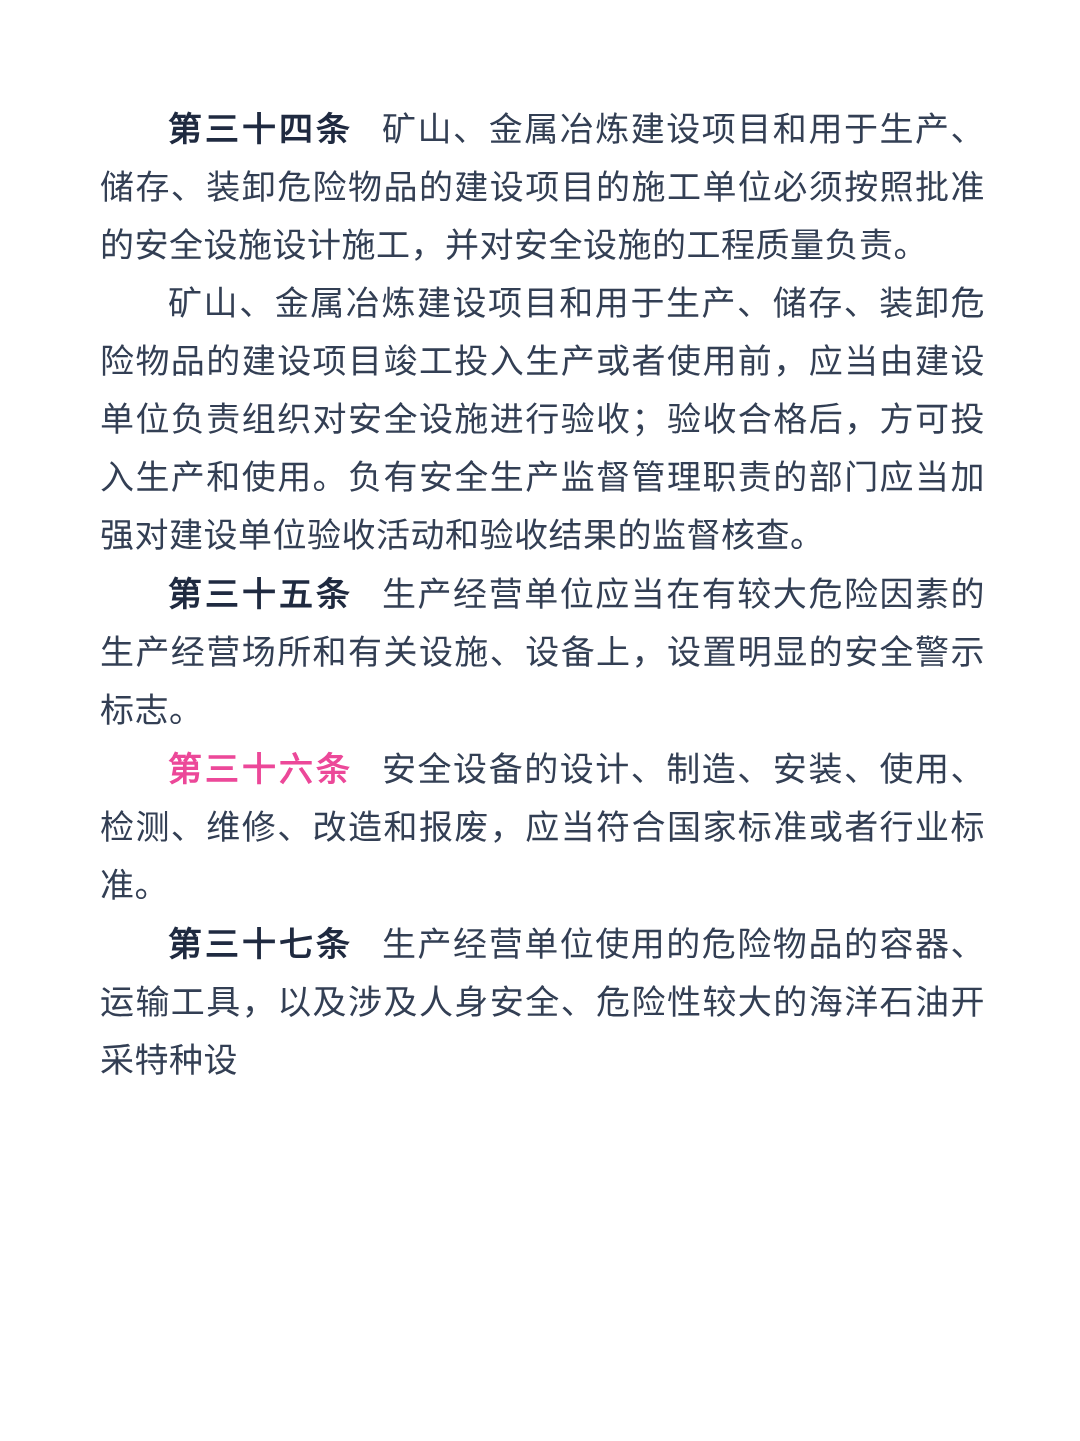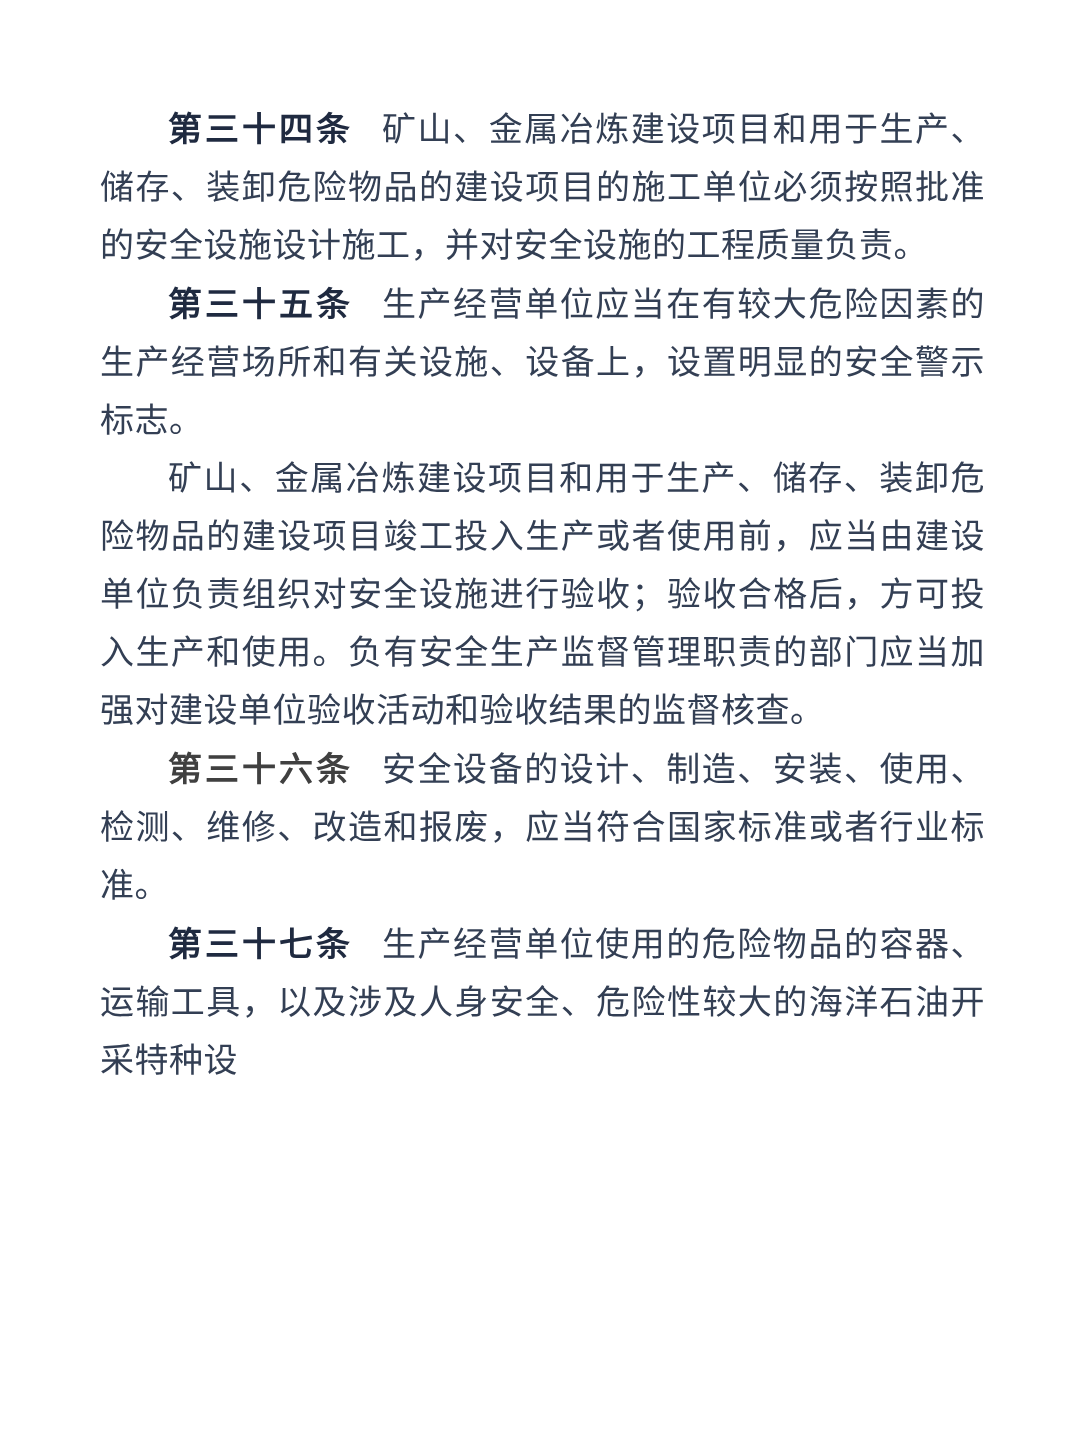--- a/index.html
+++ b/index.html
@@ -35,18 +35,18 @@
     padding-right: 0.85em;
     letter-spacing: 2px;
   }
 </style>
 </head>
 <body>
 
 <div class="page">
   <div class="doc-body" style="color: rgb(51, 63, 84);">
       <p><span class="article-num" style="color: rgb(31, 42, 64);">第三十四条</span><span>矿山、金属冶炼建设项目和用于生产、储存、装卸危险物品的建设项目的施工单位必须按照批准的安全设施设计施工，并对安全设施的工程质量负责。</span></p>
+      <p><span>矿山、金属冶炼建设项目和用于生产、储存、装卸危险物品的建设项目竣工投入生产或者使用前，应当由建设单位负责组织对安全设施进行验收；验收合格后，方可投入生产和使用。负有安全生产监督管理职责的部门应当加强对建设单位验收活动和验收结果的监督核查。</span></p>
       <p><span class="article-num" style="color: rgb(31, 42, 64);">第三十五条</span><span>生产经营单位应当在有较大危险因素的生产经营场所和有关设施、设备上，设置明显的安全警示标志。</span></p>
-      <p><span>矿山、金属冶炼建设项目和用于生产、储存、装卸危险物品的建设项目竣工投入生产或者使用前，应当由建设单位负责组织对安全设施进行验收；验收合格后，方可投入生产和使用。负有安全生产监督管理职责的部门应当加强对建设单位验收活动和验收结果的监督核查。</span></p>
-      <p><span class="article-num" style="color: #404040;">第三十六条</span><span>安全设备的设计、制造、安装、使用、检测、维修、改造和报废，应当符合国家标准或者行业标准。</span></p>
+      <p><span class="article-num" style="color: #ec4899;">第三十六条</span><span>安全设备的设计、制造、安装、使用、检测、维修、改造和报废，应当符合国家标准或者行业标准。</span></p>
       <p><span class="article-num" style="color: rgb(31, 42, 64); margin-top: 12px;">第三十七条</span><span>生产经营单位使用的危险物品的容器、运输工具，以及涉及人身安全、危险性较大的海洋石油开采特种设</span></p>
     </div>
 </div>
 
 </body></html>

